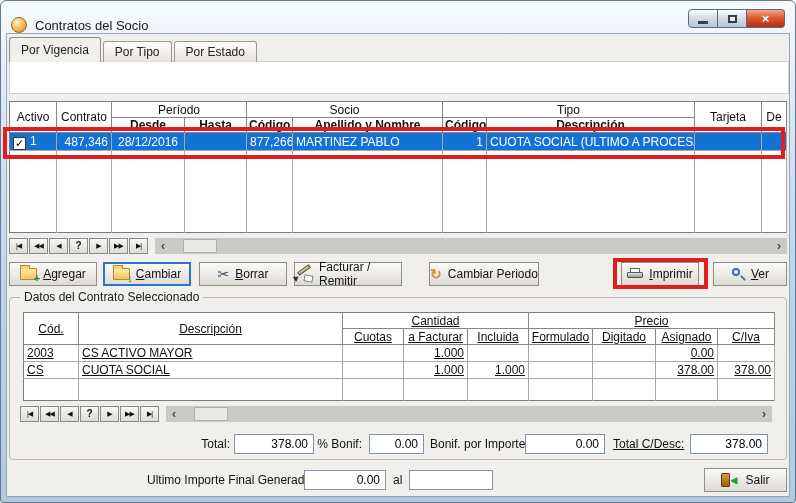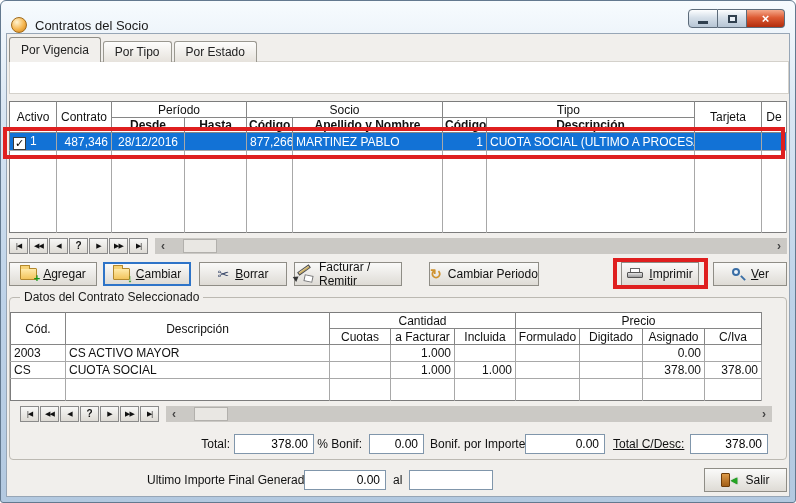--- a/index.html
+++ b/index.html
@@ -88,21 +88,21 @@
   .ico-mag .handle { position:absolute; left:9px; top:10px; width:6px; height:2px; background:#3a6ea5; transform:rotate(45deg); }
   .ico-bars { display:flex; flex-direction:column; gap:2px; flex:0 0 auto; }
   .ico-bars i { width:14px; height:3px; background:#4a4a4a; border-radius:1px; }
   .ico-door { position:relative; width:18px; height:15px; flex:0 0 auto; }
   .ico-door .panel { position:absolute; left:0; top:0; width:9px; height:14px;
     background:linear-gradient(#dd9a48,#a35f17); border:1px solid #6e3d0a; border-radius:1px; }
   .ico-door .arrow { position:absolute; left:7px; top:1px; font-size:11px; color:#23a523; text-shadow:0 0 1px #0b5e0b; line-height:12px; }
   
   .gbox { position:absolute; left:2px; top:263px; width:778px; height:163px; border:1px solid #bcb9b2; border-radius:4px; }
   .gbox-label { position:absolute; left:10px; top:-8px; background:#f1efec; padding:0 4px; font-size:12px; color:#1a1a1a; }
-  .g2 { position:absolute; left:0; top:14px; width:752px; }
+  .g2 { position:absolute; left:13px; top:14px; width:752px;text-decoration:underline; }
   .g2 .hr1 th { height:16px; } .g2 .hr2 th { height:16px; }
   .g2 td { height:17px; }
   .g2 .filler2 td { height:22px; border-bottom:none; }
   .nav2 { left:10px; top:107px; width:752px; }
   .field { position:absolute; height:20px; border:1px solid #8096ab; background:#fff;
     font-family:"Liberation Sans", sans-serif; font-size:12px; text-align:right; padding:0 5px; }
   .lbl { position:absolute; font-size:12px; color:#111; white-space:nowrap; }
   
   .fbtn { position:absolute; height:24px; border:1px solid #8f8d86; background:linear-gradient(#fafaf9,#dedbd5);
     display:flex; align-items:center; justify-content:center; gap:6px; font-size:12px; cursor:default; }

